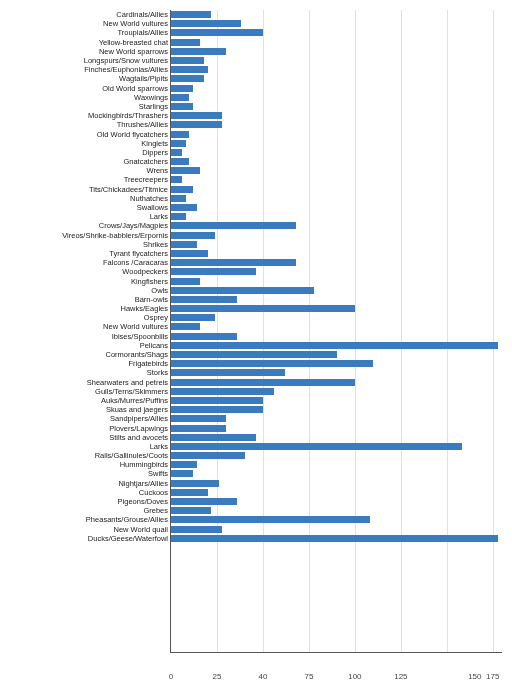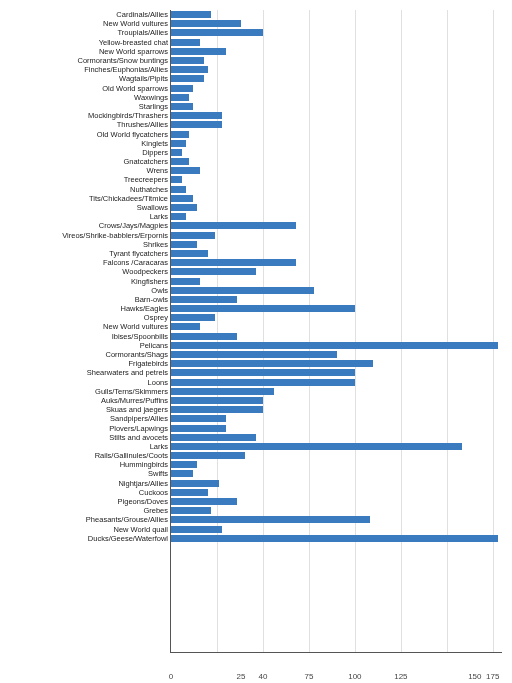--- a/index.html
+++ b/index.html
@@ -91,21 +91,21 @@
       </div>
       <div class="bar-row">
         <span class="bar-label">Yellow-breasted chat</span>
         <span class="bar" style="width: 8.88889%;"></span>
       </div>
       <div class="bar-row">
         <span class="bar-label">New World sparrows</span>
         <span class="bar" style="width: 16.6667%;"></span>
       </div>
       <div class="bar-row">
-        <span class="bar-label">Cormorants/Snow buntings</span>
+        <span class="bar-label">Longspurs/Snow vultures</span>
         <span class="bar" style="width: 10%;"></span>
       </div>
       <div class="bar-row">
         <span class="bar-label">Finches/Euphonias/Allies</span>
         <span class="bar" style="width: 11.1111%;"></span>
       </div>
       <div class="bar-row">
         <span class="bar-label">Wagtails/Pipits</span>
         <span class="bar" style="width: 10%;"></span>
       </div>
@@ -147,28 +147,28 @@
       </div>
       <div class="bar-row">
         <span class="bar-label">Wrens</span>
         <span class="bar" style="width: 8.88889%;"></span>
       </div>
       <div class="bar-row">
         <span class="bar-label">Treecreepers</span>
         <span class="bar" style="width: 3.33333%;"></span>
       </div>
       <div class="bar-row">
+        <span class="bar-label">Tits/Chickadees/Titmice</span>
+        <span class="bar" style="width: 6.66667%;"></span>
+      </div>
+      <div class="bar-row">
         <span class="bar-label">Nuthatches</span>
         <span class="bar" style="width: 4.44444%;"></span>
       </div>
       <div class="bar-row">
-        <span class="bar-label">Tits/Chickadees/Titmice</span>
-        <span class="bar" style="width: 6.66667%;"></span>
-      </div>
-      <div class="bar-row">
         <span class="bar-label">Swallows</span>
         <span class="bar" style="width: 7.77778%;"></span>
       </div>
       <div class="bar-row">
         <span class="bar-label">Larks</span>
         <span class="bar" style="width: 4.44444%;"></span>
       </div>
       <div class="bar-row">
         <span class="bar-label">Crows/Jays/Magpies</span>
         <span class="bar" style="width: 37.7778%;"></span>
@@ -227,28 +227,28 @@
       </div>
       <div class="bar-row">
         <span class="bar-label">Cormorants/Shags</span>
         <span class="bar" style="width: 50%;"></span>
       </div>
       <div class="bar-row">
         <span class="bar-label">Frigatebirds</span>
         <span class="bar" style="width: 61.1111%;"></span>
       </div>
       <div class="bar-row">
+        <span class="bar-label">Storks</span>
+        <span class="bar" style="width: 34.4444%;"></span>
+      </div>
+      <div class="bar-row">
         <span class="bar-label">Shearwaters and petrels</span>
         <span class="bar" style="width: 55.5556%;"></span>
       </div>
       <div class="bar-row">
-        <span class="bar-label">Loons</span>
-        <span class="bar" style="width: 55.5556%;"></span>
-      </div>
-      <div class="bar-row">
         <span class="bar-label">Gulls/Terns/Skimmers</span>
         <span class="bar" style="width: 31.1111%;"></span>
       </div>
       <div class="bar-row">
         <span class="bar-label">Auks/Murres/Puffins</span>
         <span class="bar" style="width: 27.7778%;"></span>
       </div>
       <div class="bar-row">
         <span class="bar-label">Skuas and jaegers</span>
         <span class="bar" style="width: 27.7778%;"></span>
@@ -304,21 +304,21 @@
       <div class="bar-row">
         <span class="bar-label">New World quail</span>
         <span class="bar" style="width: 15.5556%;"></span>
       </div>
       <div class="bar-row">
         <span class="bar-label">Ducks/Geese/Waterfowl</span>
         <span class="bar" style="width: 98.8889%;"></span>
       </div>
       <div class="x-axis">
         <span class="x-tick" style="left: 0%;">0</span>
-        <span class="x-tick" style="left: 13.8889%; margin-left: 24px;">25</span>
+        <span class="x-tick" style="left: 13.8889%;">25</span>
         <span class="x-tick" style="left: 27.7778%;">40</span>
         <span class="x-tick" style="left: 41.6667%;">75</span>
         <span class="x-tick" style="left: 55.5556%;">100</span>
         <span class="x-tick" style="left: 69.4444%;">125</span>
         <span class="x-tick" style="left: 83.3333%; margin-left: 28px;">150</span>
         <span class="x-tick" style="left: 97.2222%;">175</span>
       </div>
     </div>
 </div>
 

